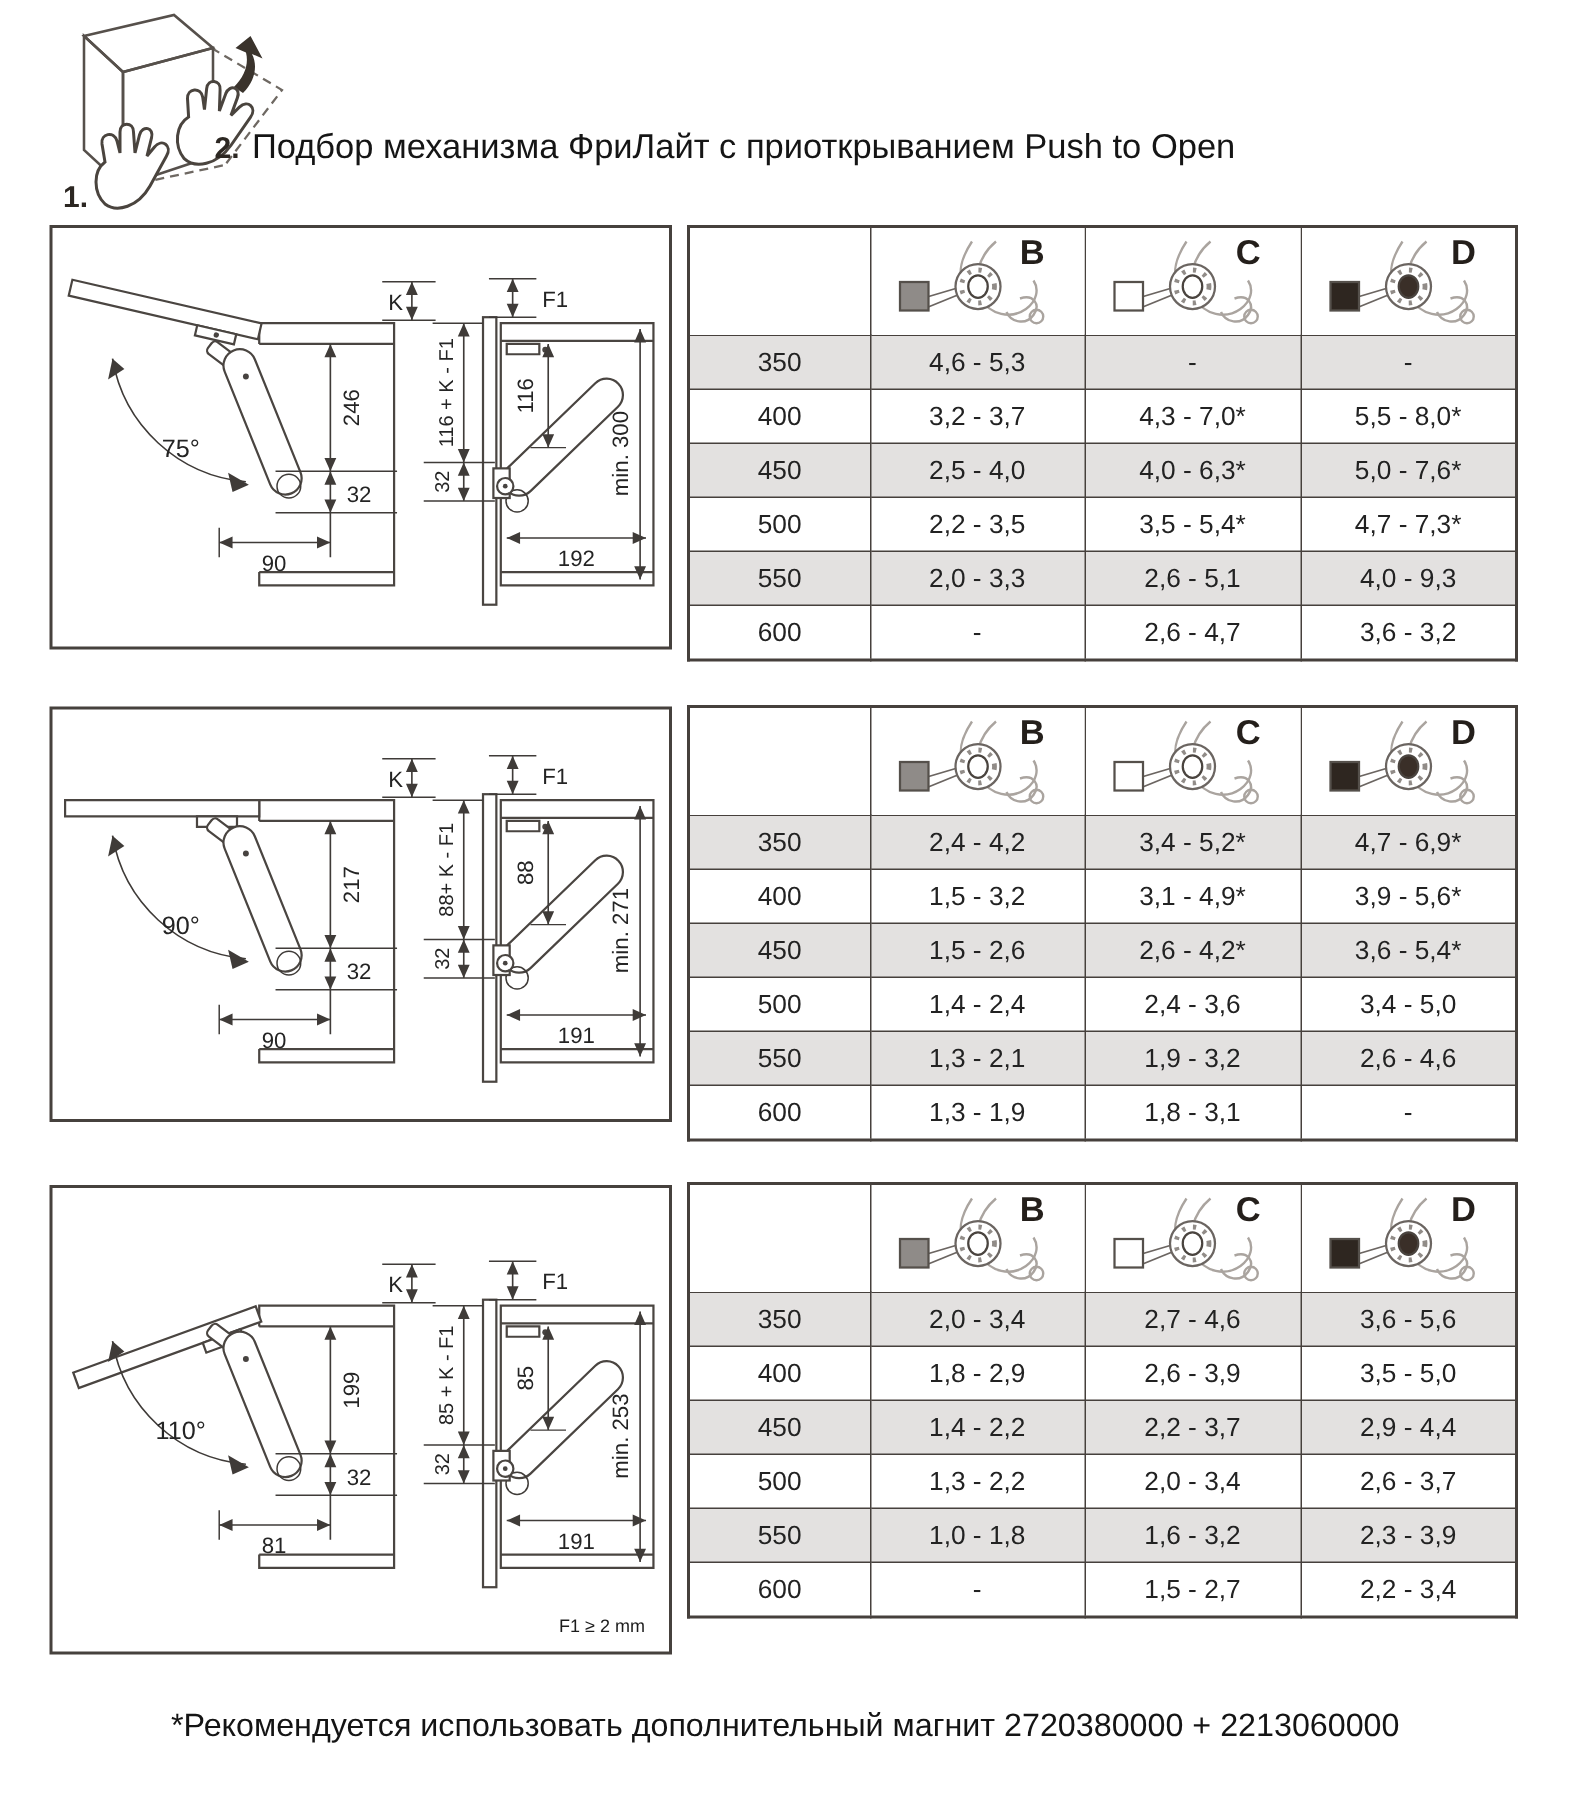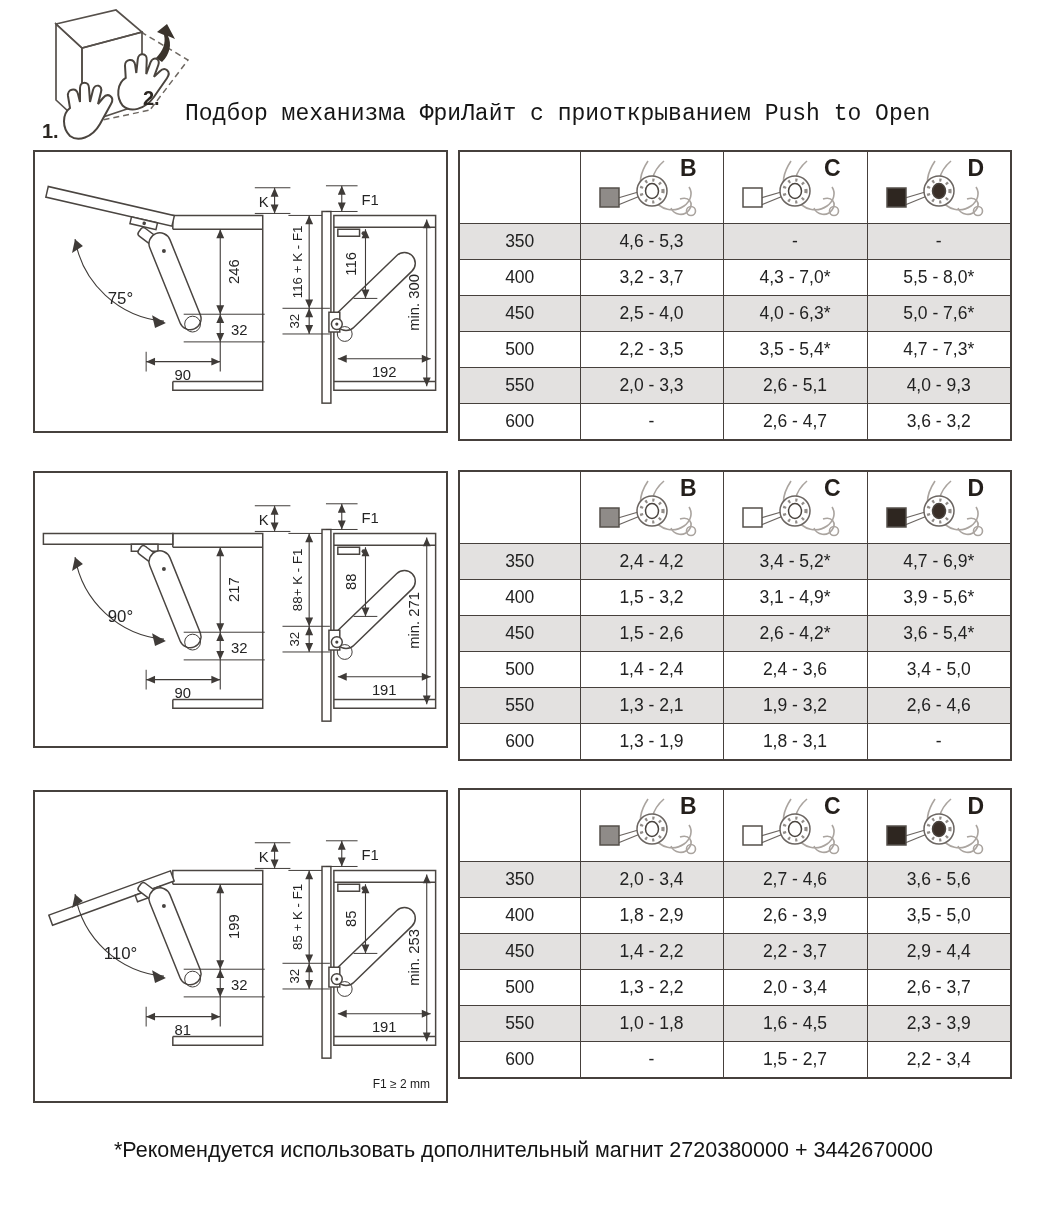--- a/index.html
+++ b/index.html
@@ -1,19 +1,19 @@
 <!DOCTYPE html>
 <html><head>
 <meta charset="utf-8">
 <title>Подбор механизма ФриЛайт</title>
 <style>
   html,body{margin:0;padding:0;background:#fff;}
   #page{position:relative;width:1047px;height:1207px;background:#ffffff;
         font-family:"Liberation Sans",sans-serif;color:#1f1f1f;overflow:hidden;}
-  .title{position:absolute;left:168px;top:84px;margin:17px;font-size:23px;font-weight:400;color:#151515;white-space:nowrap;font-family:Liberation Mono, monospace;}
+  .title{position:absolute;left:168px;top:84px;margin:0;font-size:23px;font-weight:400;color:#151515;white-space:nowrap;}
   .hero{position:absolute;left:20px;top:4px;}
   .fnote{position:absolute;left:0;top:1138px;width:100%;text-align:center;font-size:21.5px;color:#141414;}
 
   
   .dpanel{position:absolute;box-sizing:border-box;border:2px solid #46413d;background:#fff;
           display:flex;align-items:center;justify-content:center;}
   #d1{left:33px;top:150px;width:415px;height:283px;}
   #d2{left:33px;top:471px;width:415px;height:277px;}
   #d3{left:33px;top:790px;width:415px;height:313px;}
   .f1note{position:absolute;right:16px;bottom:10px;font-size:12px;color:#1c1c1c;}
@@ -494,26 +494,26 @@
         </tr>
       <tr>
           <td>500</td>
           <td>1,3 - 2,2</td>
           <td>2,0 - 3,4</td>
           <td>2,6 - 3,7</td>
         </tr>
       <tr>
           <td>550</td>
           <td>1,0 - 1,8</td>
-          <td>1,6 - 4,5</td>
+          <td>1,6 - 3,2</td>
           <td>2,3 - 3,9</td>
         </tr>
       <tr>
           <td>600</td>
           <td>-</td>
           <td>1,5 - 2,7</td>
           <td>2,2 - 3,4</td>
         </tr>
     </tbody>
   </table>
 
-  <div class="fnote">*Рекомендуется использовать дополнительный магнит 2720380000 + 3442670000</div>
+  <div class="fnote">*Рекомендуется использовать дополнительный магнит 2720380000 + 2213060000</div>
 </div>
 
 </body></html>

